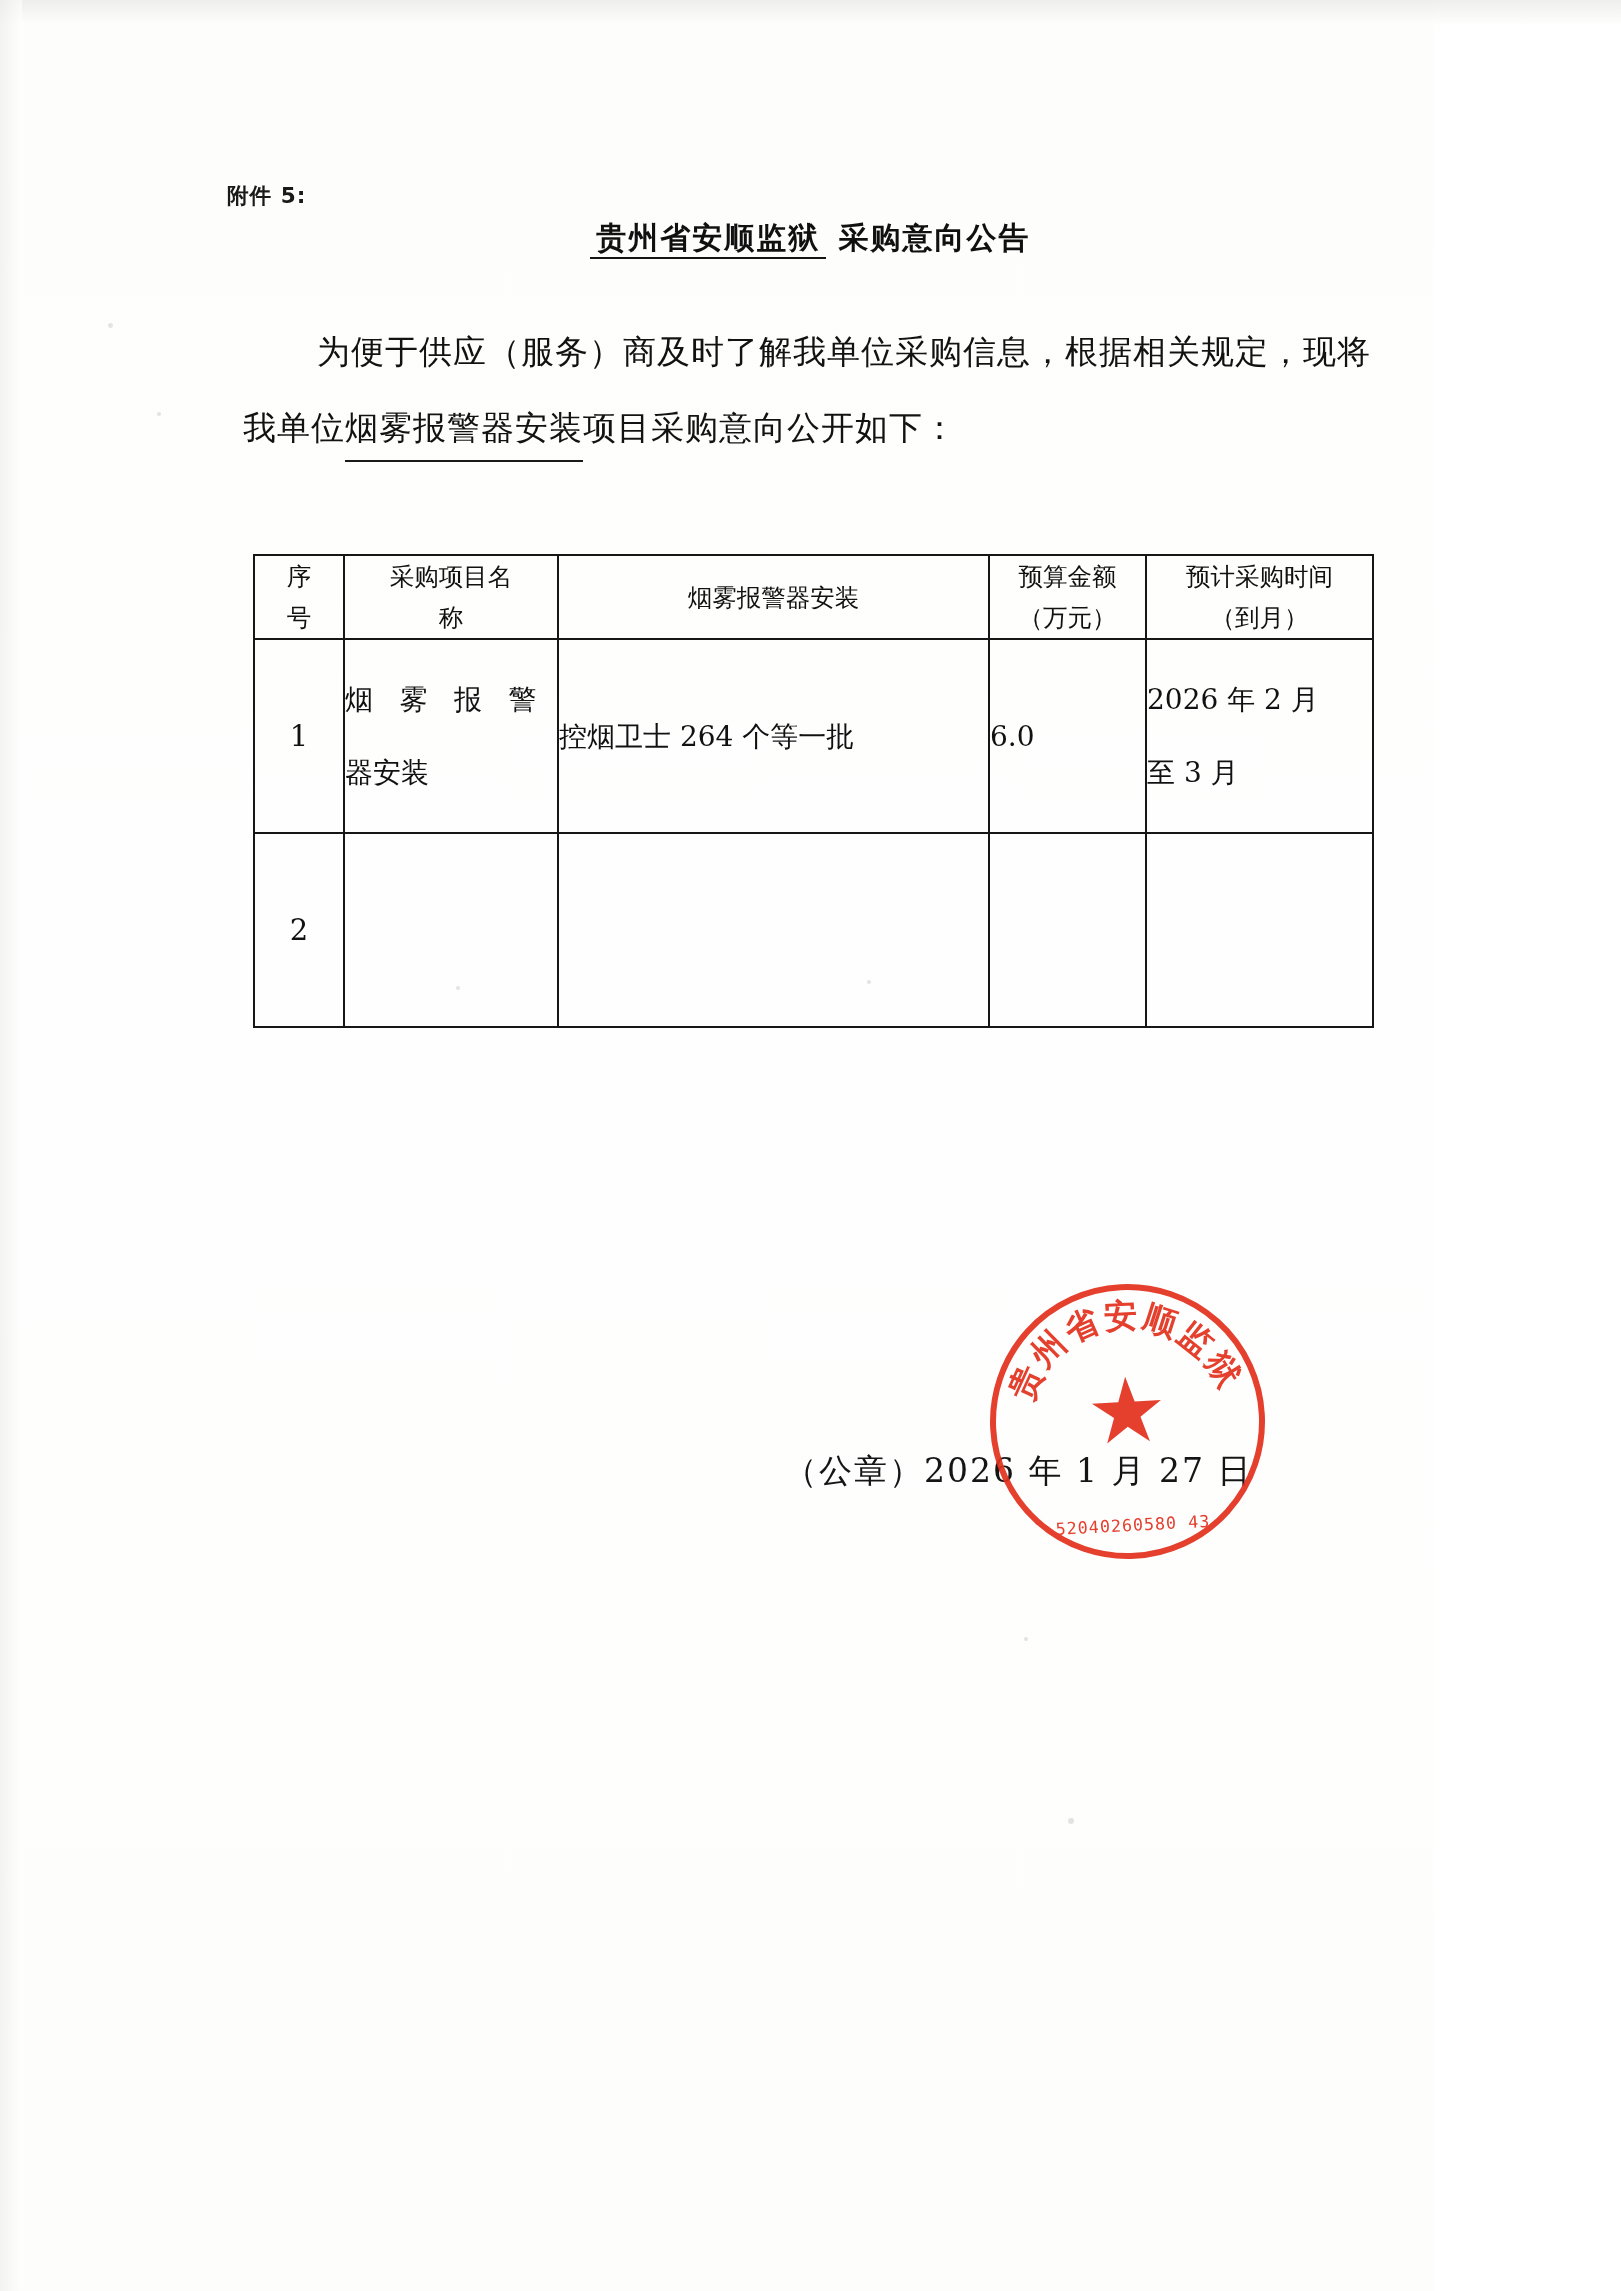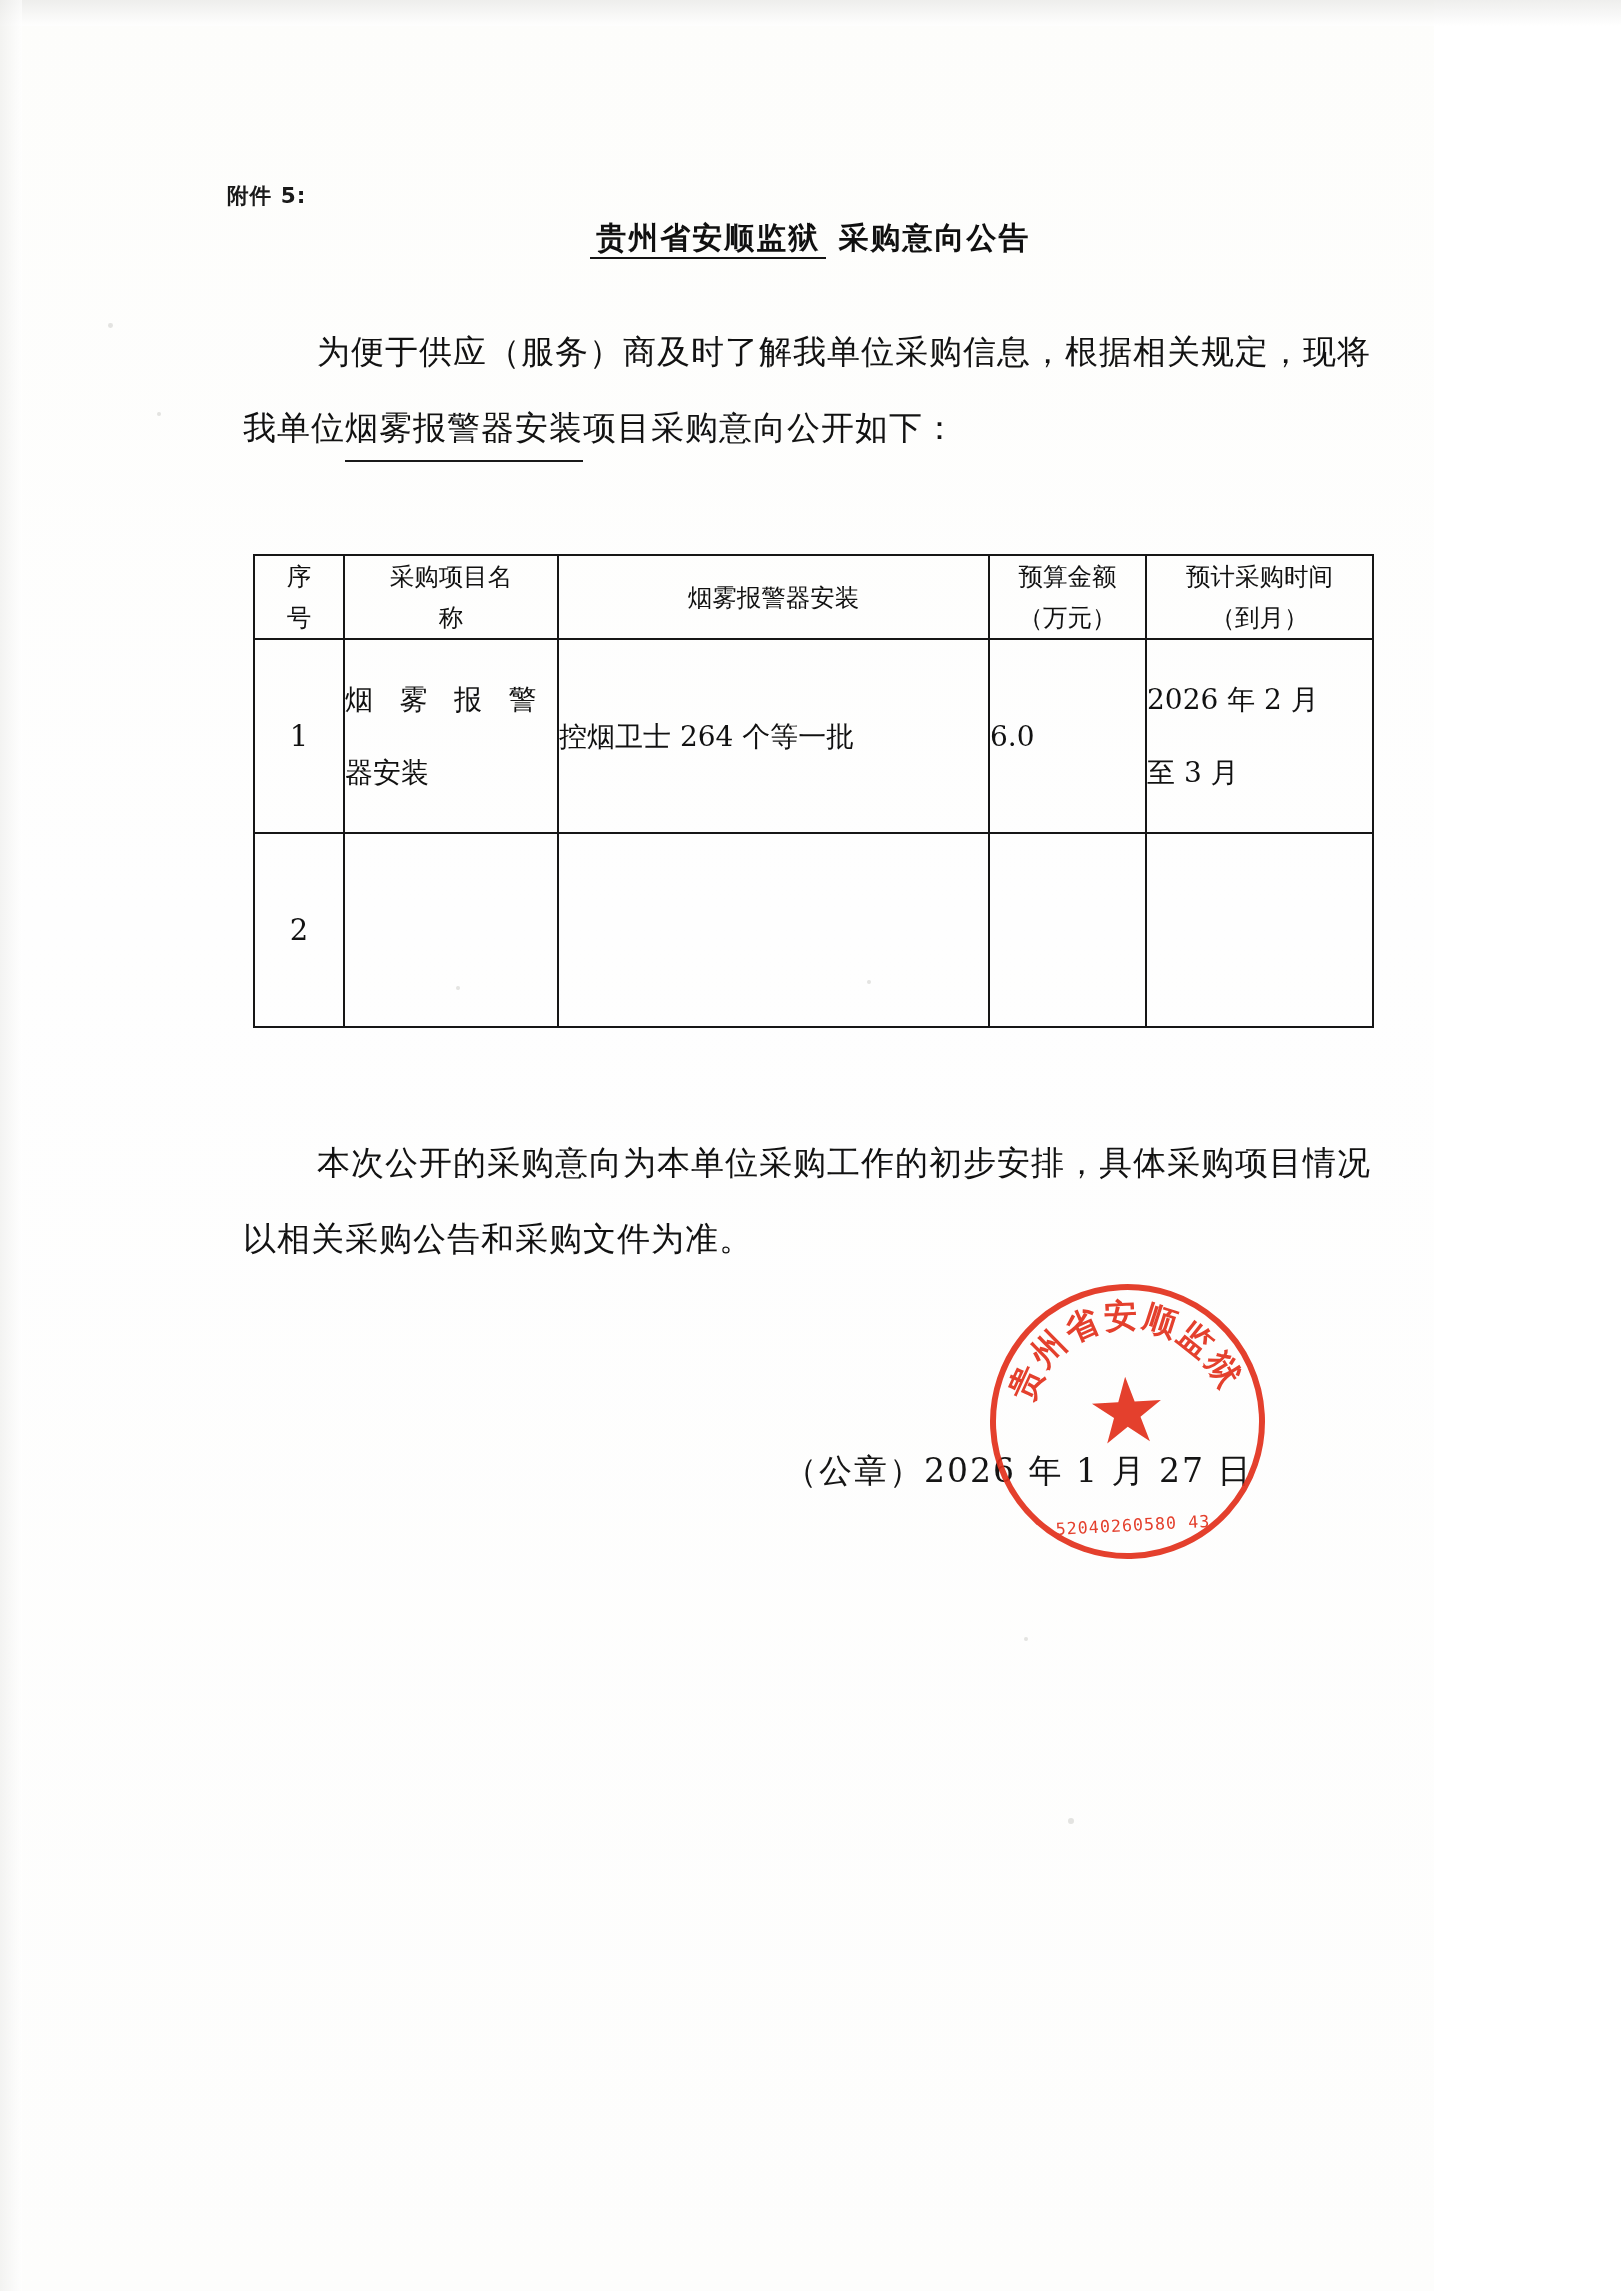--- a/index.html
+++ b/index.html
@@ -277,21 +277,20 @@
           <td class="cell cell-center">2</td>
           <td class="cell"></td>
           <td class="cell"></td>
           <td class="cell"></td>
           <td class="cell"></td>
         </tr>
       </tbody>
     </table>
   </div>
 
-  <div class="para" id="para2">本次公开的采购意向为本单位采购工作的初步安排，具体采购项目情况以相关采购公告和采购文件为准。</div>
 
   <div class="sign-line">（公章）2026 年 1 月 27 日</div>
 
   <div class="seal">
     <div class="seal-inner">
       <svg class="seal-arc" viewBox="0 0 268 268">
         <defs>
           <path id="arcpath" d="M 32,140 A 102,102 0 0 1 236,140"></path>
         </defs>
         <text>

